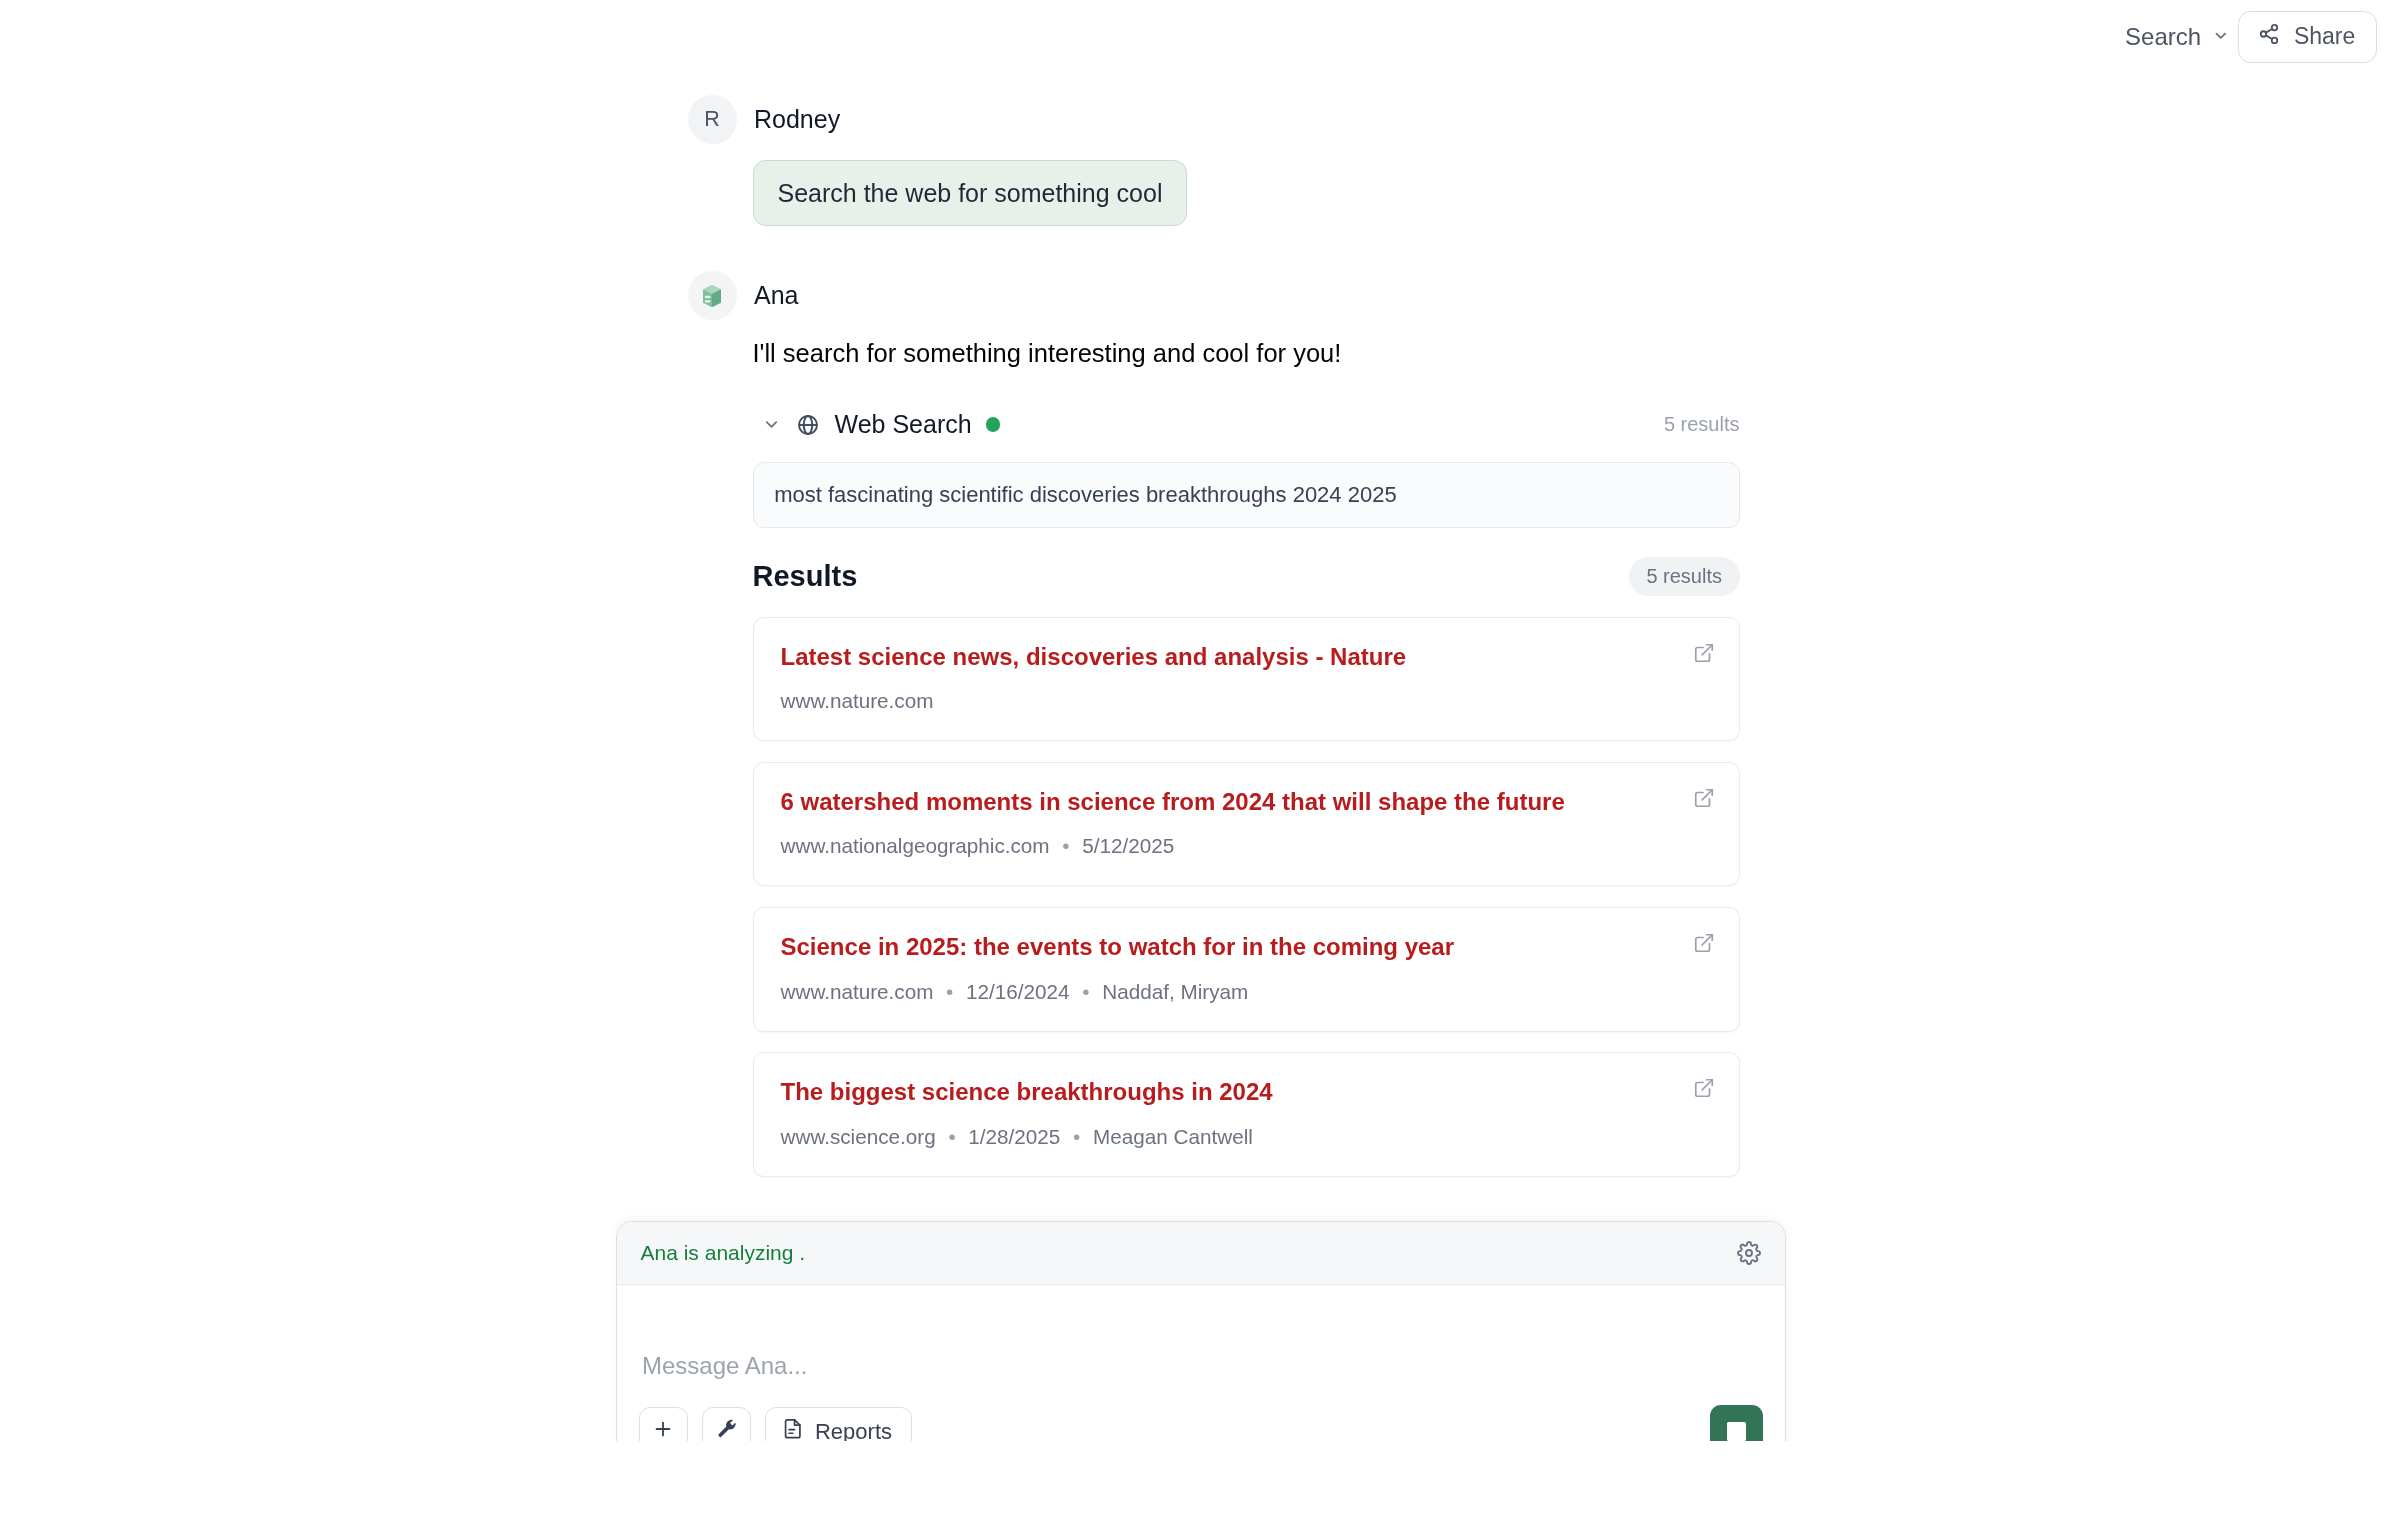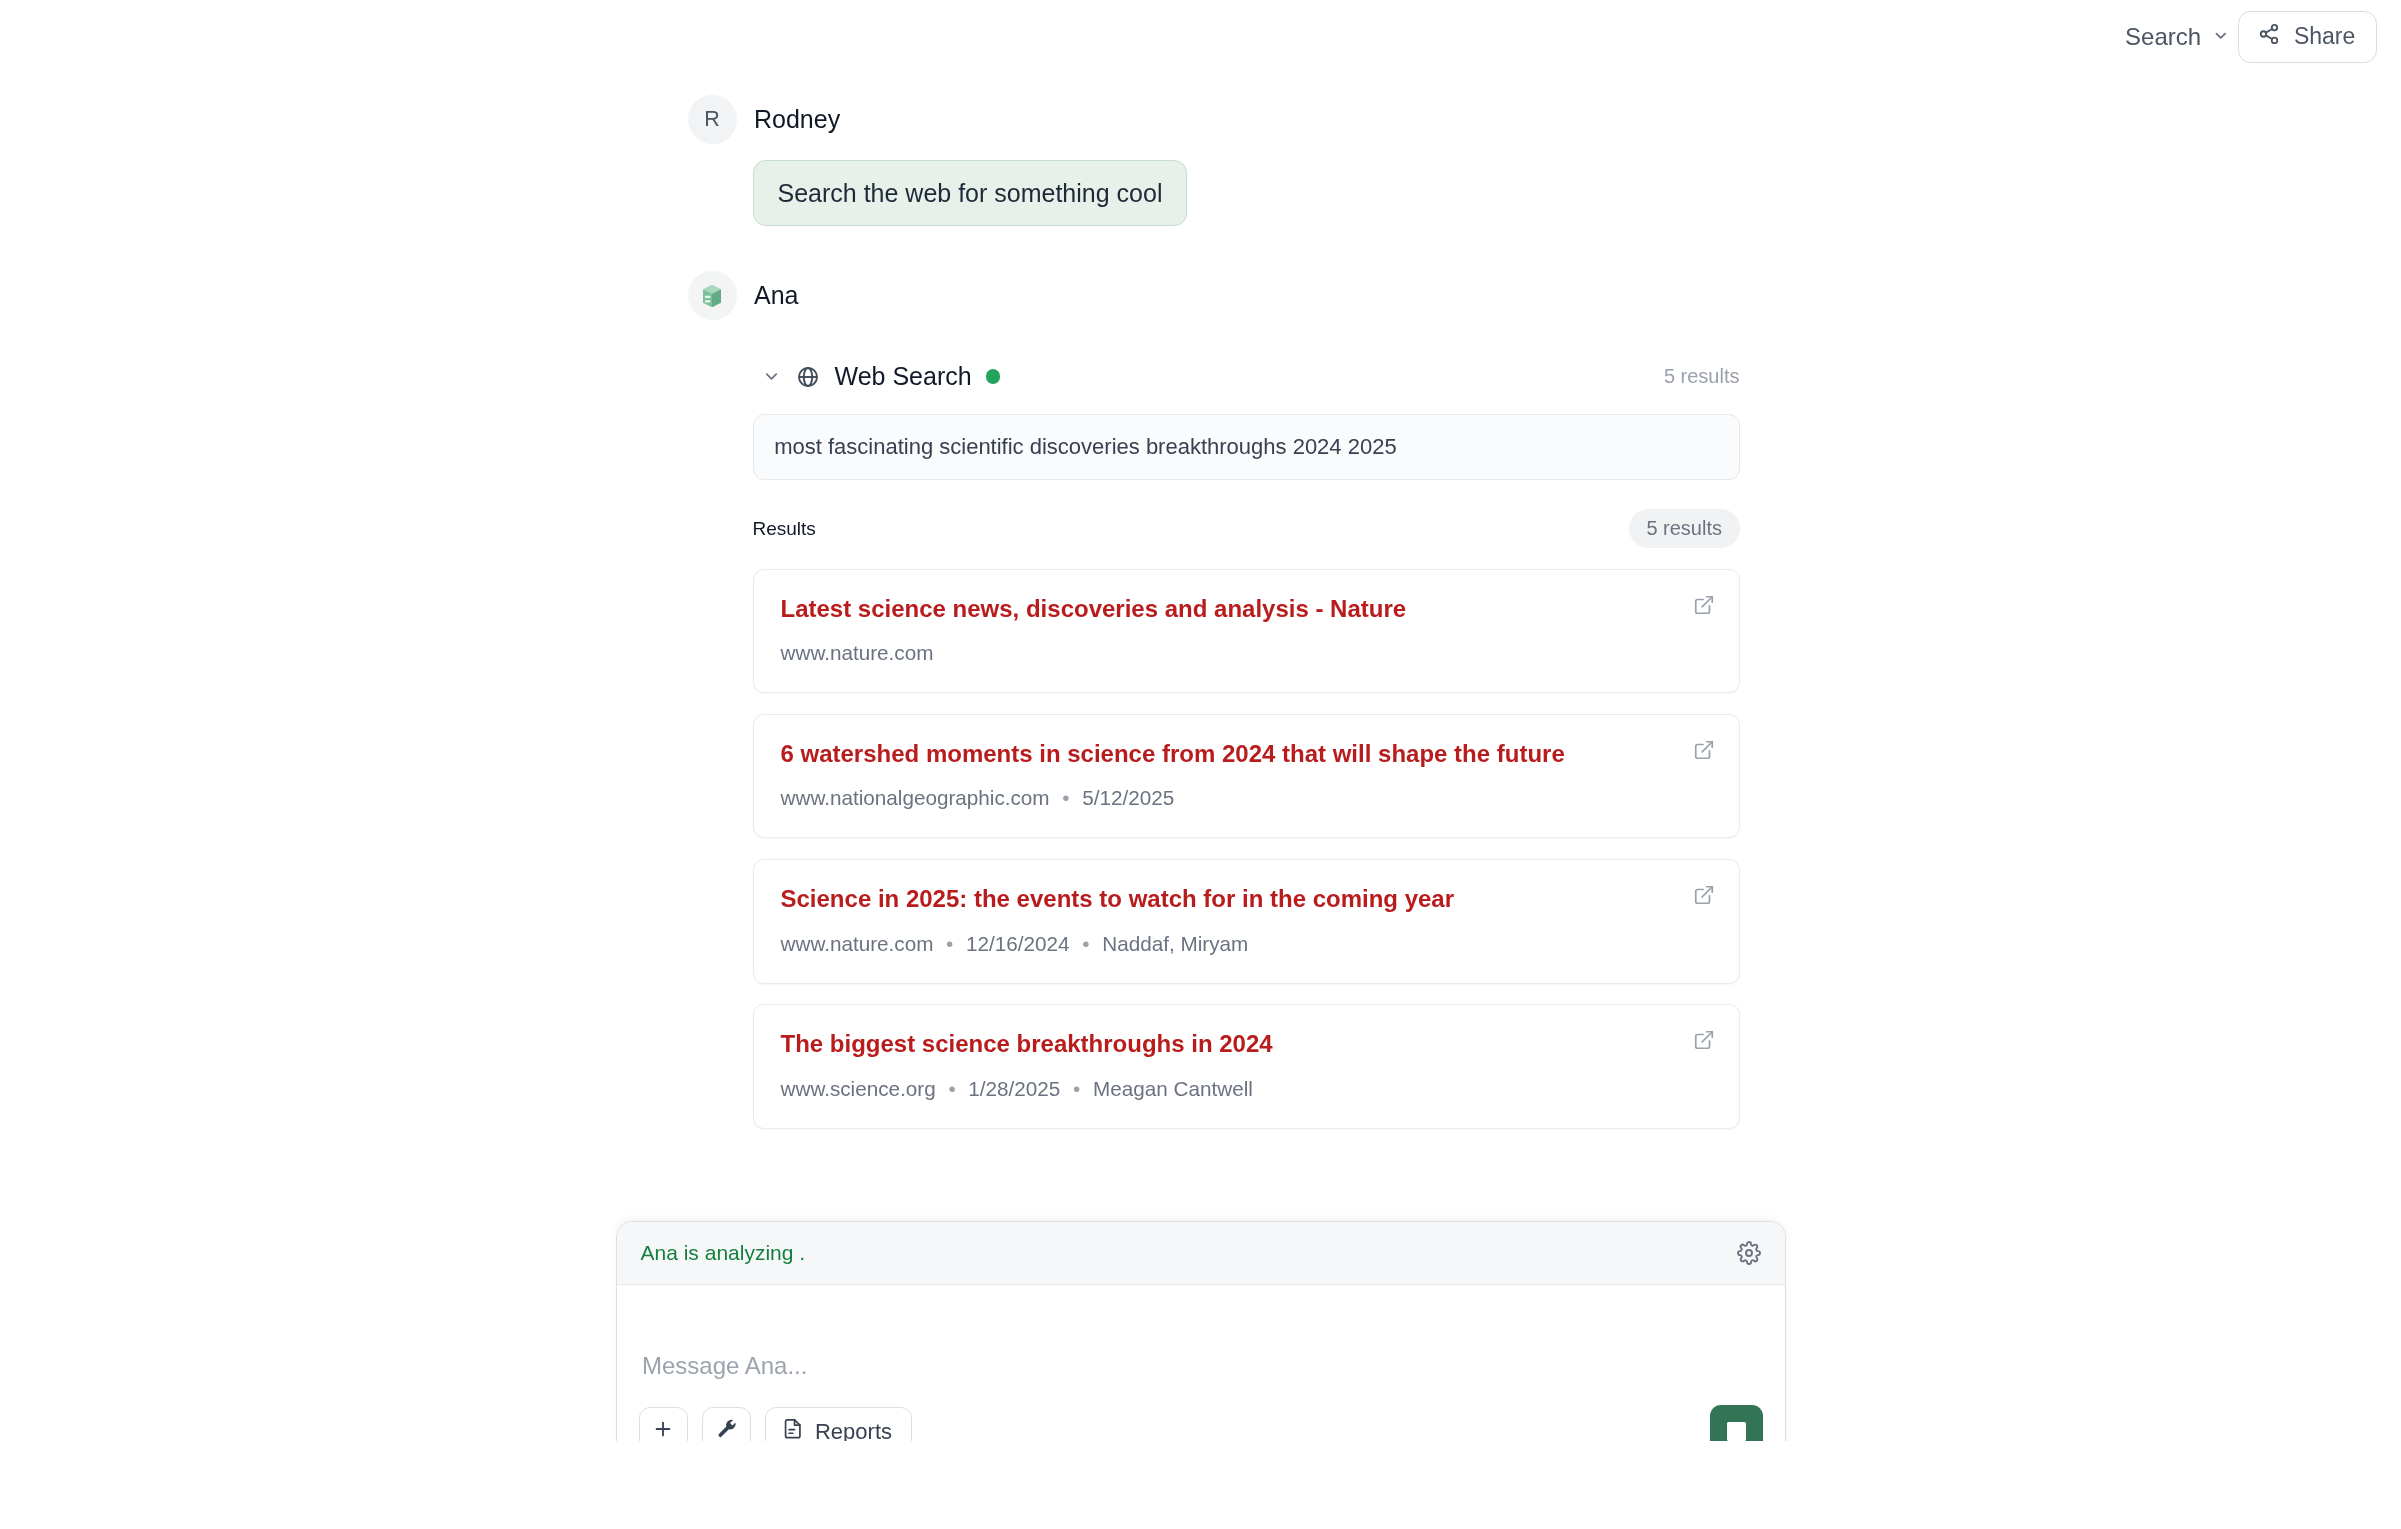--- a/index.html
+++ b/index.html
@@ -79,21 +79,21 @@
     border: 1.6px solid #e6e8eb; border-radius: 11px;
     background: #fafbfc;
     padding: 19px 20.7px;
     font-size: 22px; color: #374151;
   }
 
   .results-head {
     margin-top: 29px;
     display: flex; align-items: center;
   }
-  .results-label { font-size: 19px; font-weight: normal; color: #111827; }
+  .results-label { font-size: 29px; font-weight: bold; color: #111827; }
   .results-head .spacer { flex: 1; }
   .results-badge {
     background: #f1f2f4; color: #6b7280; font-size: 20px;
     border-radius: 795px; padding: 8px 17.5px;
   }
 
   .result-card {
     margin-top: 20.7px;
     border: 1.6px solid #e9ebee; border-radius: 11px;
     background: #fff;
@@ -210,20 +210,21 @@
           <svg width="30" height="30" viewBox="0 0 40 40">
             <polygon points="8,11 20,5 32,11 20,17" fill="#a8d5bd"></polygon>
             <polygon points="8,11 20,17 20,35 8,29" fill="#7cbf9c"></polygon>
             <polygon points="32,11 20,17 20,35 32,29" fill="#63ab87"></polygon>
             <rect x="10.5" y="19.5" width="7.5" height="3.2" rx="1" fill="#e9f6ef"></rect>
             <rect x="10.5" y="25.5" width="7.5" height="3.2" rx="1" fill="#e9f6ef"></rect>
           </svg>
         </div>
         <div class="who">Ana</div>
       </div>
+      <div class="assistant-text">I'll search for something interesting and cool for you!</div>
 
       <div class="tool">
         <div class="tool-head">
           <span class="caret">
             <svg width="19" height="19" viewBox="0 0 24 24" fill="none" stroke="#6b7280" stroke-width="2.2" stroke-linecap="round" stroke-linejoin="round">
                 <polyline points="6 9 12 15 18 9"></polyline>
               </svg>
           </span>
           <span class="globe">
             <svg width="24" height="24" viewBox="0 0 24 24" fill="none" stroke="#3f4a5a" stroke-width="1.9">

